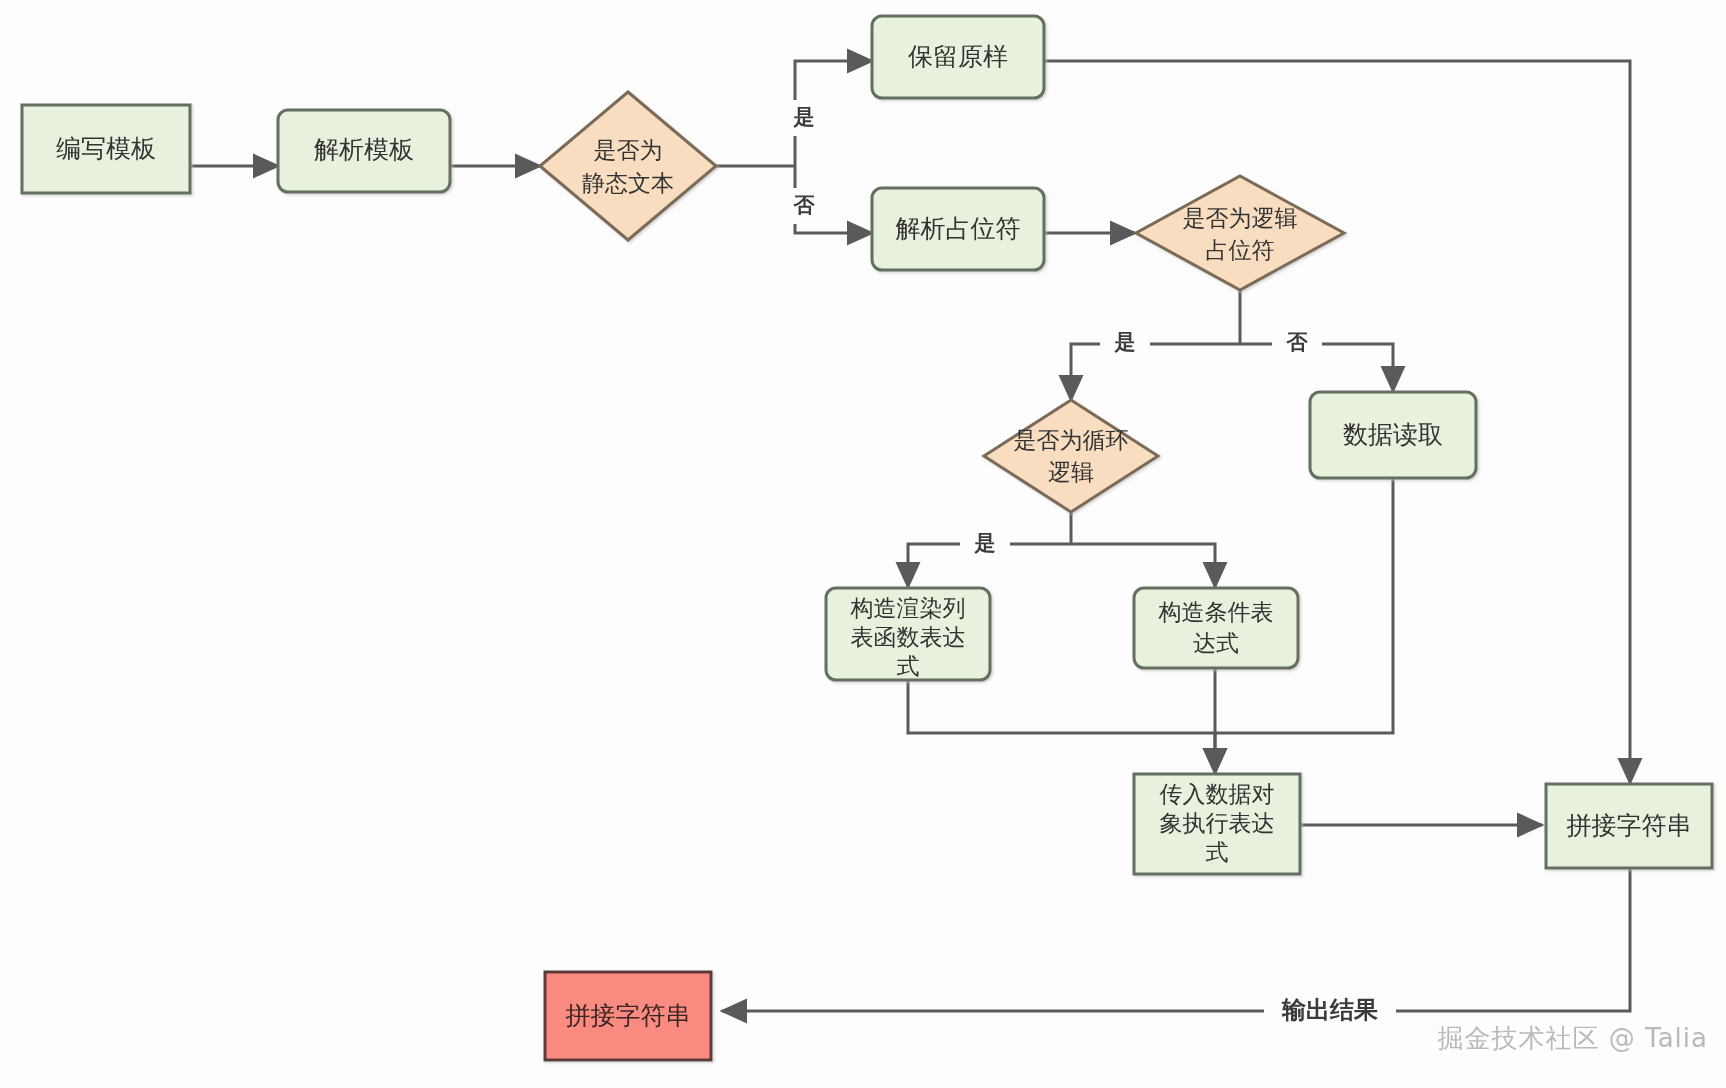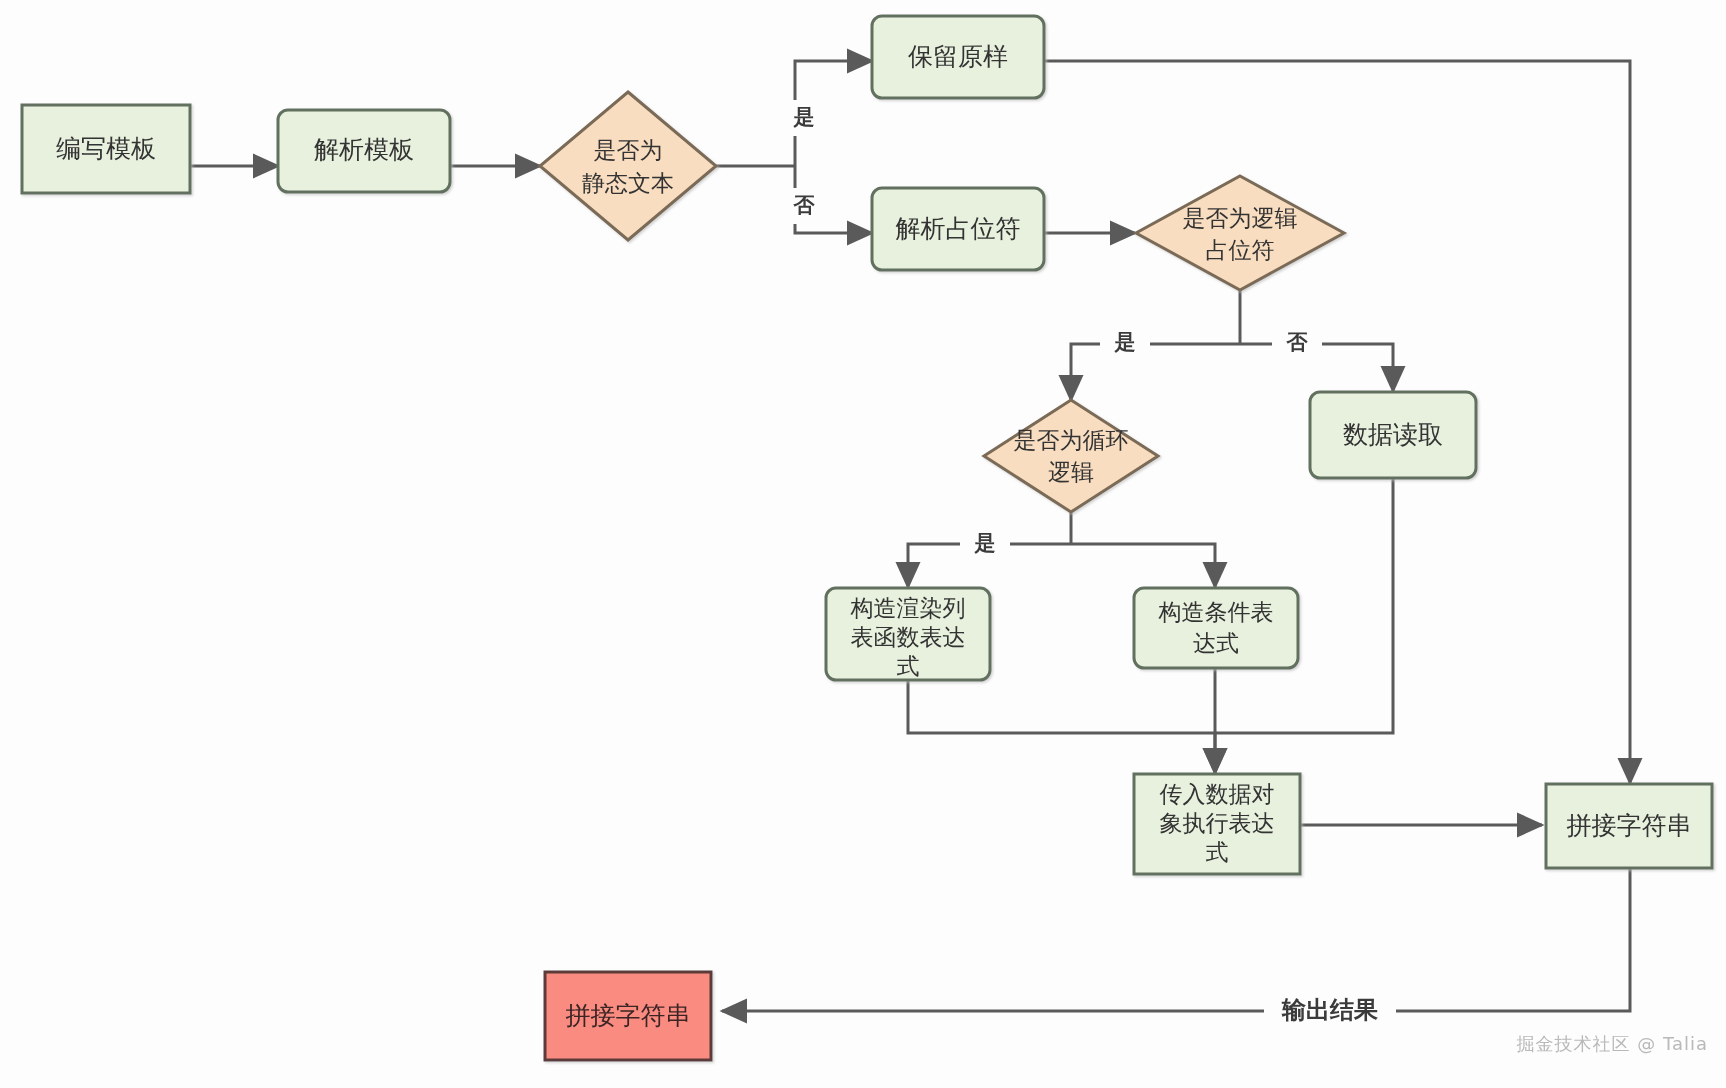--- a/index.html
+++ b/index.html
@@ -14,21 +14,21 @@
     font-size:25px;fill:#333333;text-anchor:middle;dominant-baseline:middle;
   }
   .edgeLabel{
     font-family:"DejaVu Sans","Liberation Sans",sans-serif;
     font-size:21px;fill:#3b3b3b;text-anchor:middle;dominant-baseline:middle;
     font-weight:600;
   }
   .wm{
     position:absolute;right:18px;bottom:32px;
     font-family:"DejaVu Sans","Liberation Sans",sans-serif;
-    font-size:18px;color:#b9b9b9;letter-spacing:1px;white-space:nowrap;
+    font-size:26px;color:#b9b9b9;letter-spacing:1px;white-space:nowrap;
   }
   .wm2{
     position:absolute;right:26px;top:2px;
     font-family:"DejaVu Sans","Liberation Sans",sans-serif;
     font-size:22px;color:#f4f4f4;white-space:nowrap;
   }
 </style>
 </head>
 <body>
 

